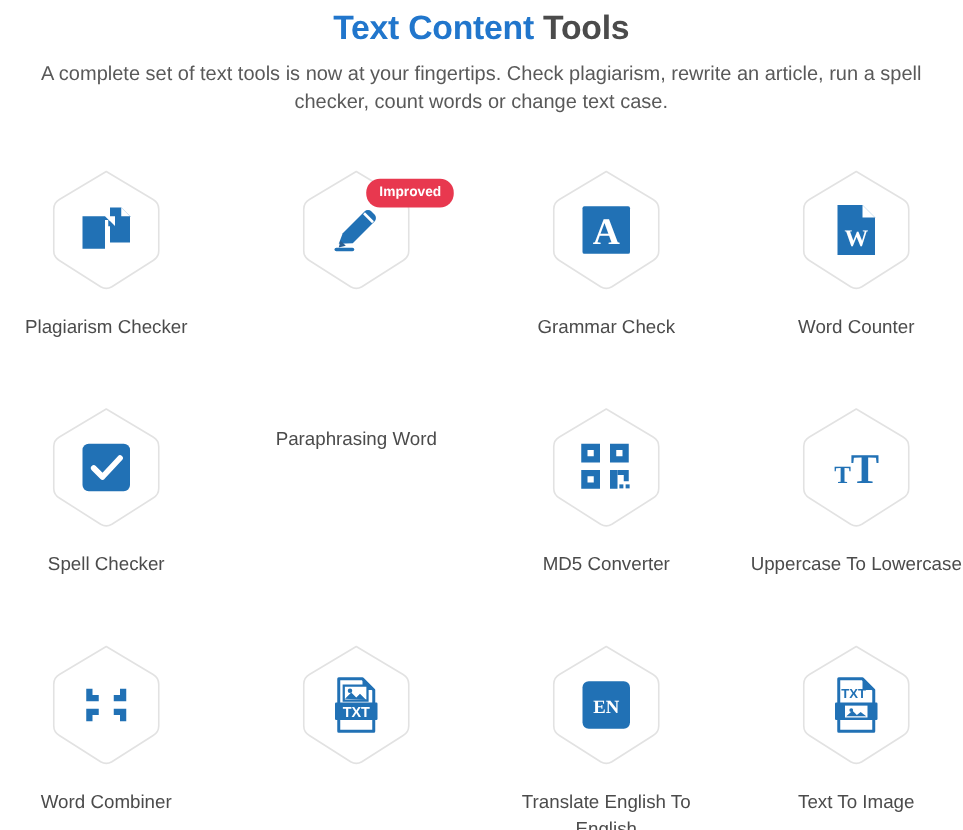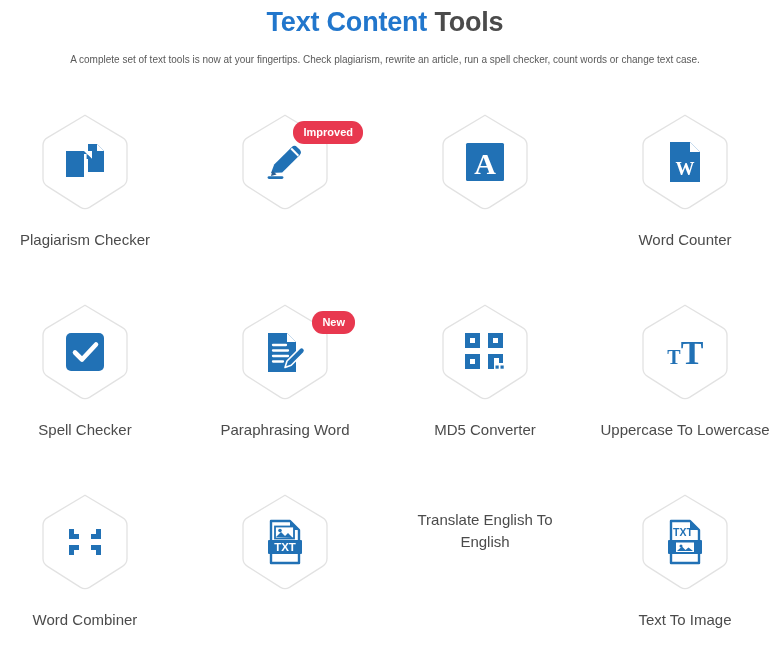--- a/index.html
+++ b/index.html
@@ -17,21 +17,21 @@
     font-size: 27px;
     font-weight: bold;
     letter-spacing: -0.2px;
     line-height: 36px;
     color: #4b4b4b;
   }
   .page-title .accent { color: #2176cc; }
   .page-subtitle {
     margin: 9px auto 0 auto;
     width: 730px;
-    font-size: 10px;
+    font-size: 16px;
     line-height: 22px;
     color: #595959;
   }
 
   
   .tools-grid {
     margin-top: 34px;
     display: grid;
     grid-template-columns: repeat(4, 200px);
     justify-content: center;
@@ -144,20 +144,21 @@
             </svg>
           </div>
        <div class="icon-holder">
             <svg width="42" height="42" viewBox="0 0 42 42">
       <rect x="2" y="2" width="38" height="38" rx="1.5" fill="#2171b5"></rect>
       <text x="21" y="32.5" text-anchor="middle" font-family="'Liberation Serif', serif" font-size="30" font-weight="bold" fill="#ffffff">A</text>
     </svg>
           </div>
 
      </div>
+     <div class="tool-label">Grammar Check</div>
       </div>
       <div class="tool-card">
         <div class="hex-wrap">
        <div class="hex">
             <svg viewBox="0 0 96 100" aria-hidden="true">
               <path d="M48 3.2 L85.5 25.6 A9 9 0 0 1 90 33.4 L90 66.6 A9 9 0 0 1 85.5 74.4 L52.5 95.4 A9 9 0 0 1 43.5 95.4 L10.5 74.4 A9 9 0 0 1 6 66.6 L6 33.4 A9 9 0 0 1 10.5 25.6 Z" fill="#ffffff" stroke="#e2e2e2" stroke-width="1.3" stroke-linejoin="round"></path>
             </svg>
           </div>
        <div class="icon-holder">
             <svg width="40" height="46" viewBox="0 0 40 46">
@@ -181,41 +182,20 @@
             <svg width="42" height="42" viewBox="0 0 42 42">
       <rect x="2" y="2" width="38" height="38" rx="5" fill="#2171b5"></rect>
       <path d="M11 21.5 l7 7 L32 13.5" stroke="#ffffff" stroke-width="4.6" fill="none" stroke-linecap="round" stroke-linejoin="round"></path>
     </svg>
           </div>
 
      </div>
      <div class="tool-label">Spell Checker</div>
       </div>
       <div class="tool-card">
-        <div class="hex-wrap">
-       <div class="hex">
-            <svg viewBox="0 0 96 100" aria-hidden="true">
-              <path d="M48 3.2 L85.5 25.6 A9 9 0 0 1 90 33.4 L90 66.6 A9 9 0 0 1 85.5 74.4 L52.5 95.4 A9 9 0 0 1 43.5 95.4 L10.5 74.4 A9 9 0 0 1 6 66.6 L6 33.4 A9 9 0 0 1 10.5 25.6 Z" fill="#ffffff" stroke="#e2e2e2" stroke-width="1.3" stroke-linejoin="round"></path>
-            </svg>
-          </div>
-       <div class="icon-holder">
-            <svg width="44" height="46" viewBox="0 0 44 46">
-      <path d="M5 4 h19 l9 9 v30 h-28 z" fill="#2171b5"></path>
-      <path d="M24 4 l9 9 h-9 z" fill="#ffffff"></path>
-      <g stroke="#ffffff" stroke-width="2.3" stroke-linecap="round">
-        <path d="M10 16 h13"></path>
-                <path d="M10 21.5 h15"></path>
-                <path d="M10 27 h15"></path>
-                <path d="M10 32.5 h10"></path>
-      </g>
-      <path d="M22 38.5 l2-6.5 L36.5 19.5 a3 3 0 0 1 4.2 0 a3 3 0 0 1 0 4.2 L28.2 36.3 Z" fill="#2171b5" stroke="#ffffff" stroke-width="1.6" stroke-linejoin="round"></path>
-    </svg>
-          </div>
-       <div class="badge">New</div>
-     </div>
      <div class="tool-label">Paraphrasing Word</div>
       </div>
       <div class="tool-card">
         <div class="hex-wrap">
        <div class="hex">
             <svg viewBox="0 0 96 100" aria-hidden="true">
               <path d="M48 3.2 L85.5 25.6 A9 9 0 0 1 90 33.4 L90 66.6 A9 9 0 0 1 85.5 74.4 L52.5 95.4 A9 9 0 0 1 43.5 95.4 L10.5 74.4 A9 9 0 0 1 6 66.6 L6 33.4 A9 9 0 0 1 10.5 25.6 Z" fill="#ffffff" stroke="#e2e2e2" stroke-width="1.3" stroke-linejoin="round"></path>
             </svg>
           </div>
        <div class="icon-holder">
@@ -288,20 +268,34 @@
       <circle cx="16" cy="12.5" r="1.8" fill="#2171b5"></circle>
       <path d="M12 19 l5-5 l4 4 l3-3 l5 5 z" fill="#2171b5"></path>
       <rect x="4" y="22" width="34" height="14" rx="1" fill="#2171b5"></rect>
       <text x="21" y="33.4" text-anchor="middle" font-family="'Liberation Sans', sans-serif" font-size="11.5" font-weight="bold" fill="#ffffff">TXT</text>
     </svg>
           </div>
 
      </div>
       </div>
       <div class="tool-card">
+        <div class="hex-wrap">
+       <div class="hex">
+            <svg viewBox="0 0 96 100" aria-hidden="true">
+              <path d="M48 3.2 L85.5 25.6 A9 9 0 0 1 90 33.4 L90 66.6 A9 9 0 0 1 85.5 74.4 L52.5 95.4 A9 9 0 0 1 43.5 95.4 L10.5 74.4 A9 9 0 0 1 6 66.6 L6 33.4 A9 9 0 0 1 10.5 25.6 Z" fill="#ffffff" stroke="#e2e2e2" stroke-width="1.3" stroke-linejoin="round"></path>
+            </svg>
+          </div>
+       <div class="icon-holder">
+            <svg width="42" height="42" viewBox="0 0 42 42">
+      <rect x="2" y="2" width="38" height="38" rx="5" fill="#2171b5"></rect>
+      <text x="21" y="27.5" text-anchor="middle" font-family="'Liberation Serif', serif" font-size="15" font-weight="bold" fill="#ffffff">EN</text>
+    </svg>
+          </div>
+
+     </div>
      <div class="tool-label">Translate English To English</div>
       </div>
       <div class="tool-card">
         <div class="hex-wrap">
        <div class="hex">
             <svg viewBox="0 0 96 100" aria-hidden="true">
               <path d="M48 3.2 L85.5 25.6 A9 9 0 0 1 90 33.4 L90 66.6 A9 9 0 0 1 85.5 74.4 L52.5 95.4 A9 9 0 0 1 43.5 95.4 L10.5 74.4 A9 9 0 0 1 6 66.6 L6 33.4 A9 9 0 0 1 10.5 25.6 Z" fill="#ffffff" stroke="#e2e2e2" stroke-width="1.3" stroke-linejoin="round"></path>
             </svg>
           </div>
        <div class="icon-holder">

